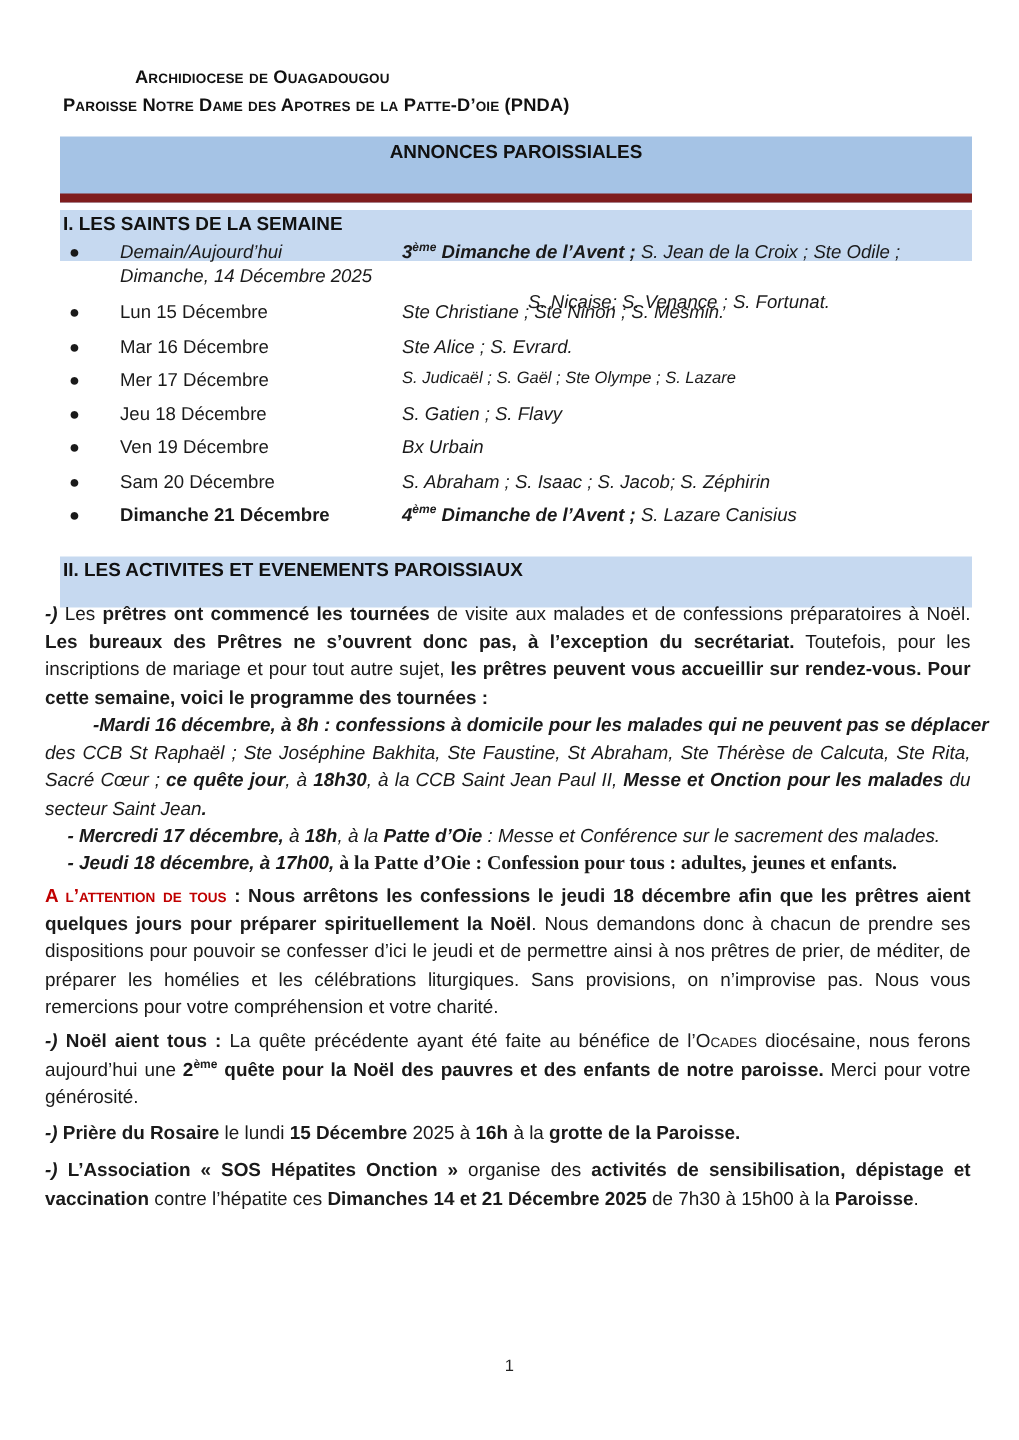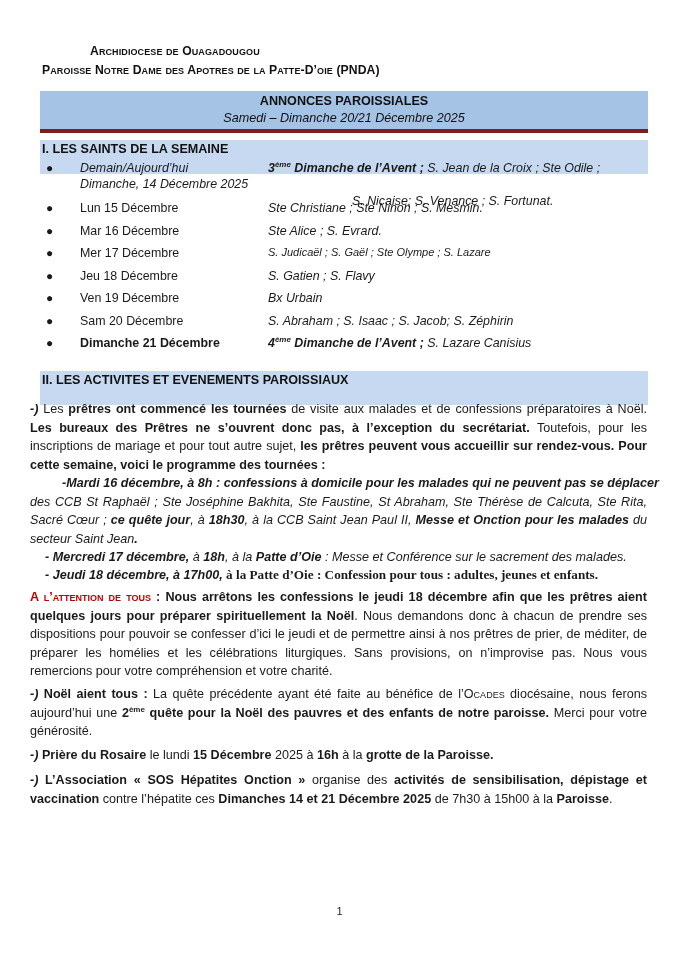--- a/index.html
+++ b/index.html
@@ -7,21 +7,21 @@
     width: 679px; height: 960px; position: relative; overflow: hidden;
     font-family: "Liberation Sans", sans-serif; color: #1a1a1a;
   }
   .page { position: absolute; left: 0; top: 0; width: 679px; height: 960px; }
   .hdr-line {
     position: absolute; left: 42px; font-size: 12.2px; font-weight: bold;
     font-variant: small-caps; letter-spacing: 0.1px; color: #111;
   }
   .banner {
     position: absolute; left: 40px; width: 608px; top: 91px; height: 38px;
-    background: #a5c3e5; border-bottom: 4px solid #7f1d1d; text-align: center;
+    background: #a5c3e5; border-bottom: 6px solid #7f1d1d; text-align: center;
   }
   .banner .t1 { font-size: 12.6px; font-weight: bold; line-height: 17px; padding-top: 2px; color: #111; }
   .banner .t2 { font-size: 12.6px; font-style: italic; line-height: 17px; color: #111; }
   .section-bar {
     position: absolute; left: 40px; width: 608px; height: 34px;
     background: #c6d9f0; font-size: 12.6px; font-weight: bold; line-height: 18px;
     padding-left: 2px; box-sizing: border-box; color: #111;
   }
   .saints { position: absolute; left: 40px; top: 160px; width: 610px; }
   .saint-row { position: relative; height: 22.5px; font-size: 12.4px; line-height: 16px; }
@@ -52,21 +52,20 @@
 </head>
 <body>
 
 <div class="page">
 
   <div class="hdr-line" style="top:44px;margin-left:48px;">Archidiocese de Ouagadougou</div>
   <div class="hdr-line" style="top:63px;">Paroisse Notre Dame des Apotres de la Patte-D’oie (PNDA)</div>
 
   <div class="banner">
     <div class="t1">ANNONCES PAROISSIALES</div>
-    <div class="t2">Samedi – Dimanche 20/21 Décembre 2025</div>
   </div>
 
   <div class="section-bar" style="top:140px;">I. LES SAINTS DE LA SEMAINE</div>
 
   <div class="saints">
     <div class="saint-row double">
       <span class="bullet">●</span>
       <div class="day bolditalic">
         <span>Demain/Aujourd’hui</span><br>
         <span>Dimanche, 14 Décembre 2025</span>

